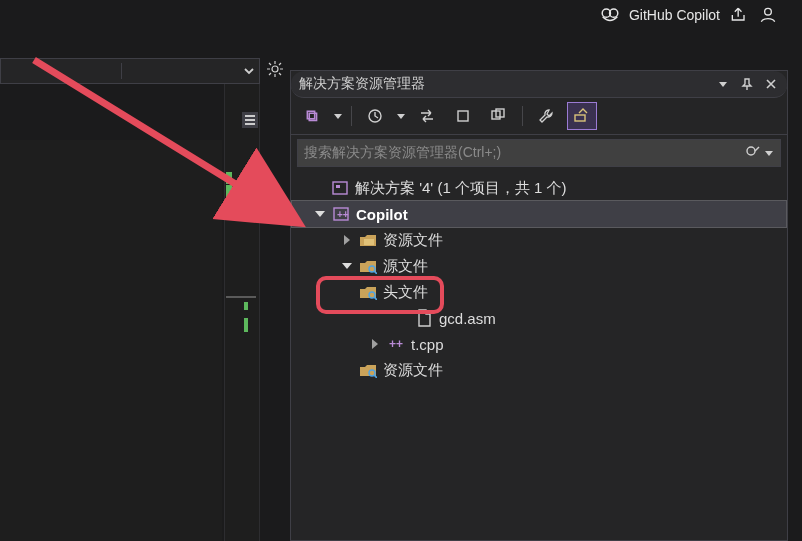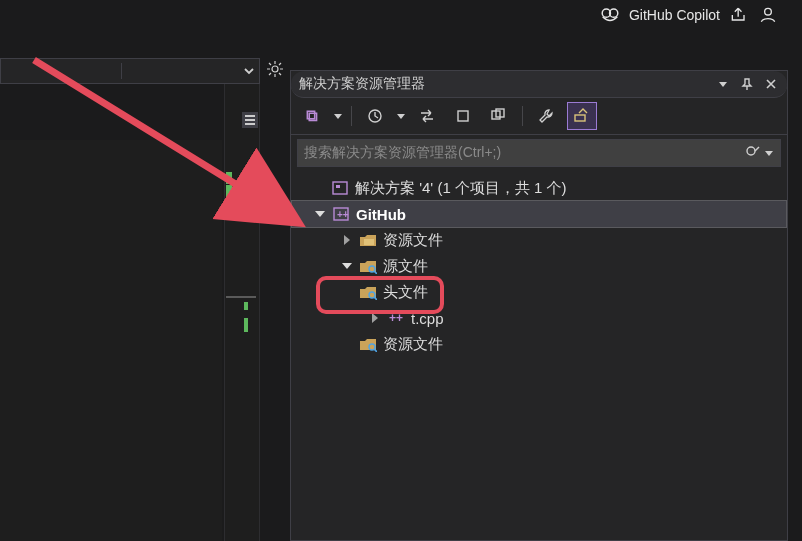--- a/index.html
+++ b/index.html
@@ -316,21 +316,21 @@
     <div class="row indent1 selected" style="position:relative;">
       <span class="exp">
           <span class="triangle-down"></span>
         </span>
       <span class="icon">
         <svg width="18" height="18" viewBox="0 0 18 18">
             <rect x="2" y="3" width="14" height="12" stroke="#b98bd6" fill="none" stroke-width="1.4"></rect>
             <text x="5" y="13" font-size="10" fill="#b98bd6" font-weight="bold">++</text>
           </svg>
       </span>
-      <span class="label">GitHub</span>
+      <span class="label">Copilot</span>
     </div>
 
 
     <div class="row indent2">
       <span class="exp">
           <span class="triangle-right"></span>
         </span>
       <span class="icon">
         <svg class="ext-icon" width="18" height="16" viewBox="0 0 18 16">
             <path d="M1 5h5l2-2h9v11H1z"></path>
@@ -363,20 +363,30 @@
             <path class="folder-icon" d="M1 5h5l2-2h9v11H1z"></path>
             <g class="filter-glyph">
               <circle cx="13" cy="11" r="3" fill="none" stroke-width="1.4"></circle>
               <path d="M15 13l3 3" stroke="#4fa3e3" stroke-width="1.6"></path>
             </g>
           </svg>
       </span>
       <span class="label">头文件</span>
     </div>
 
+    <div class="row indent4">
+      <span class="exp"></span>
+      <span class="icon">
+        <svg class="file-icon" width="16" height="18" viewBox="0 0 16 18">
+            <path d="M3 1h7l4 4v12H3z" stroke-width="1.4"></path>
+            <path d="M10 1v4h4" stroke-width="1.4"></path>
+          </svg>
+      </span>
+      <span class="label">gcd.asm</span>
+    </div>
 
     <div class="row indent3">
       <span class="exp">
           <span class="triangle-right"></span>
         </span>
       <span class="icon cpp-icon">++</span>
       <span class="label">t.cpp</span>
     </div>
 
     <div class="row indent2">

